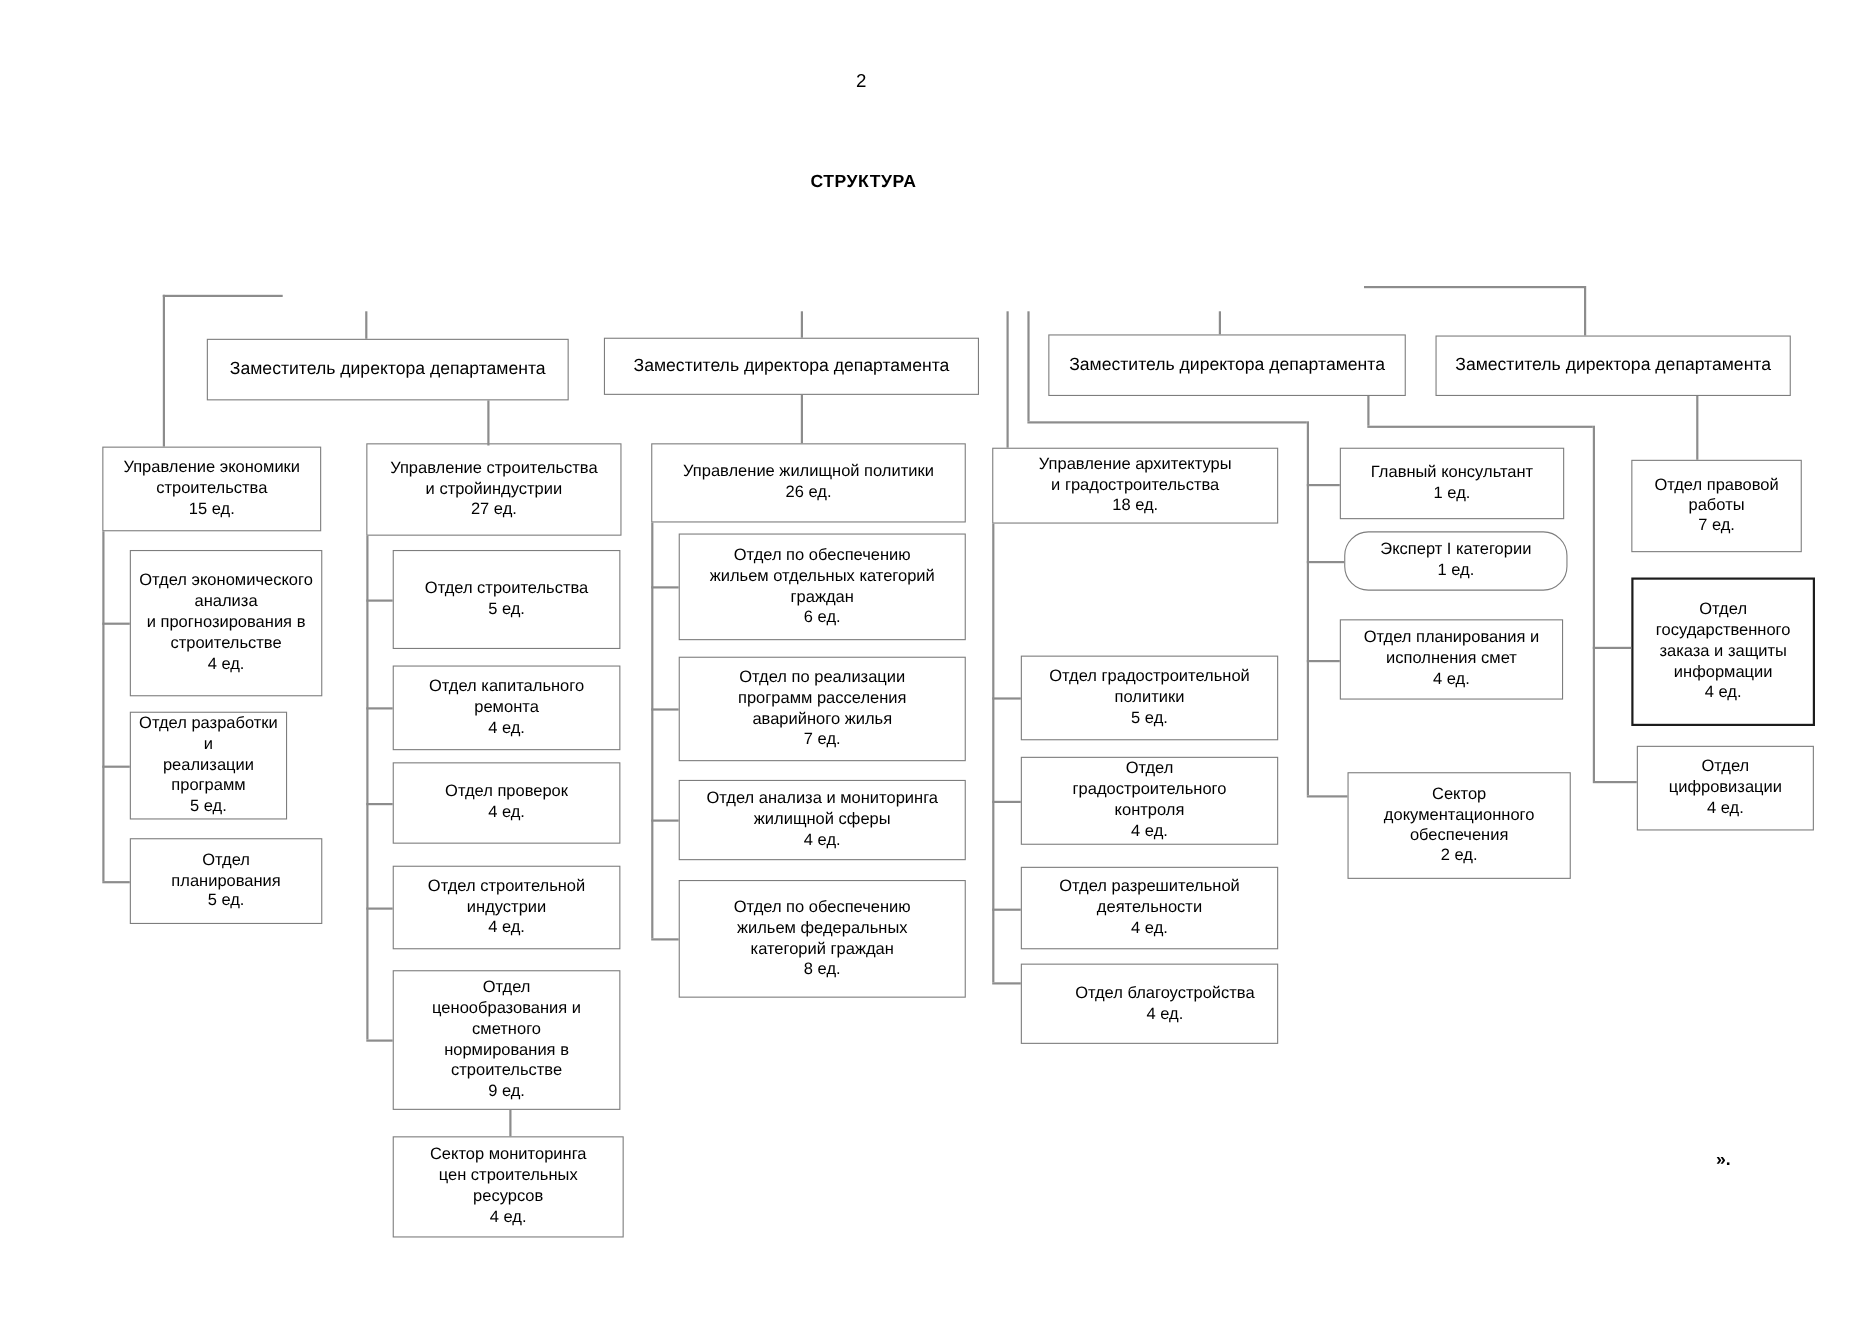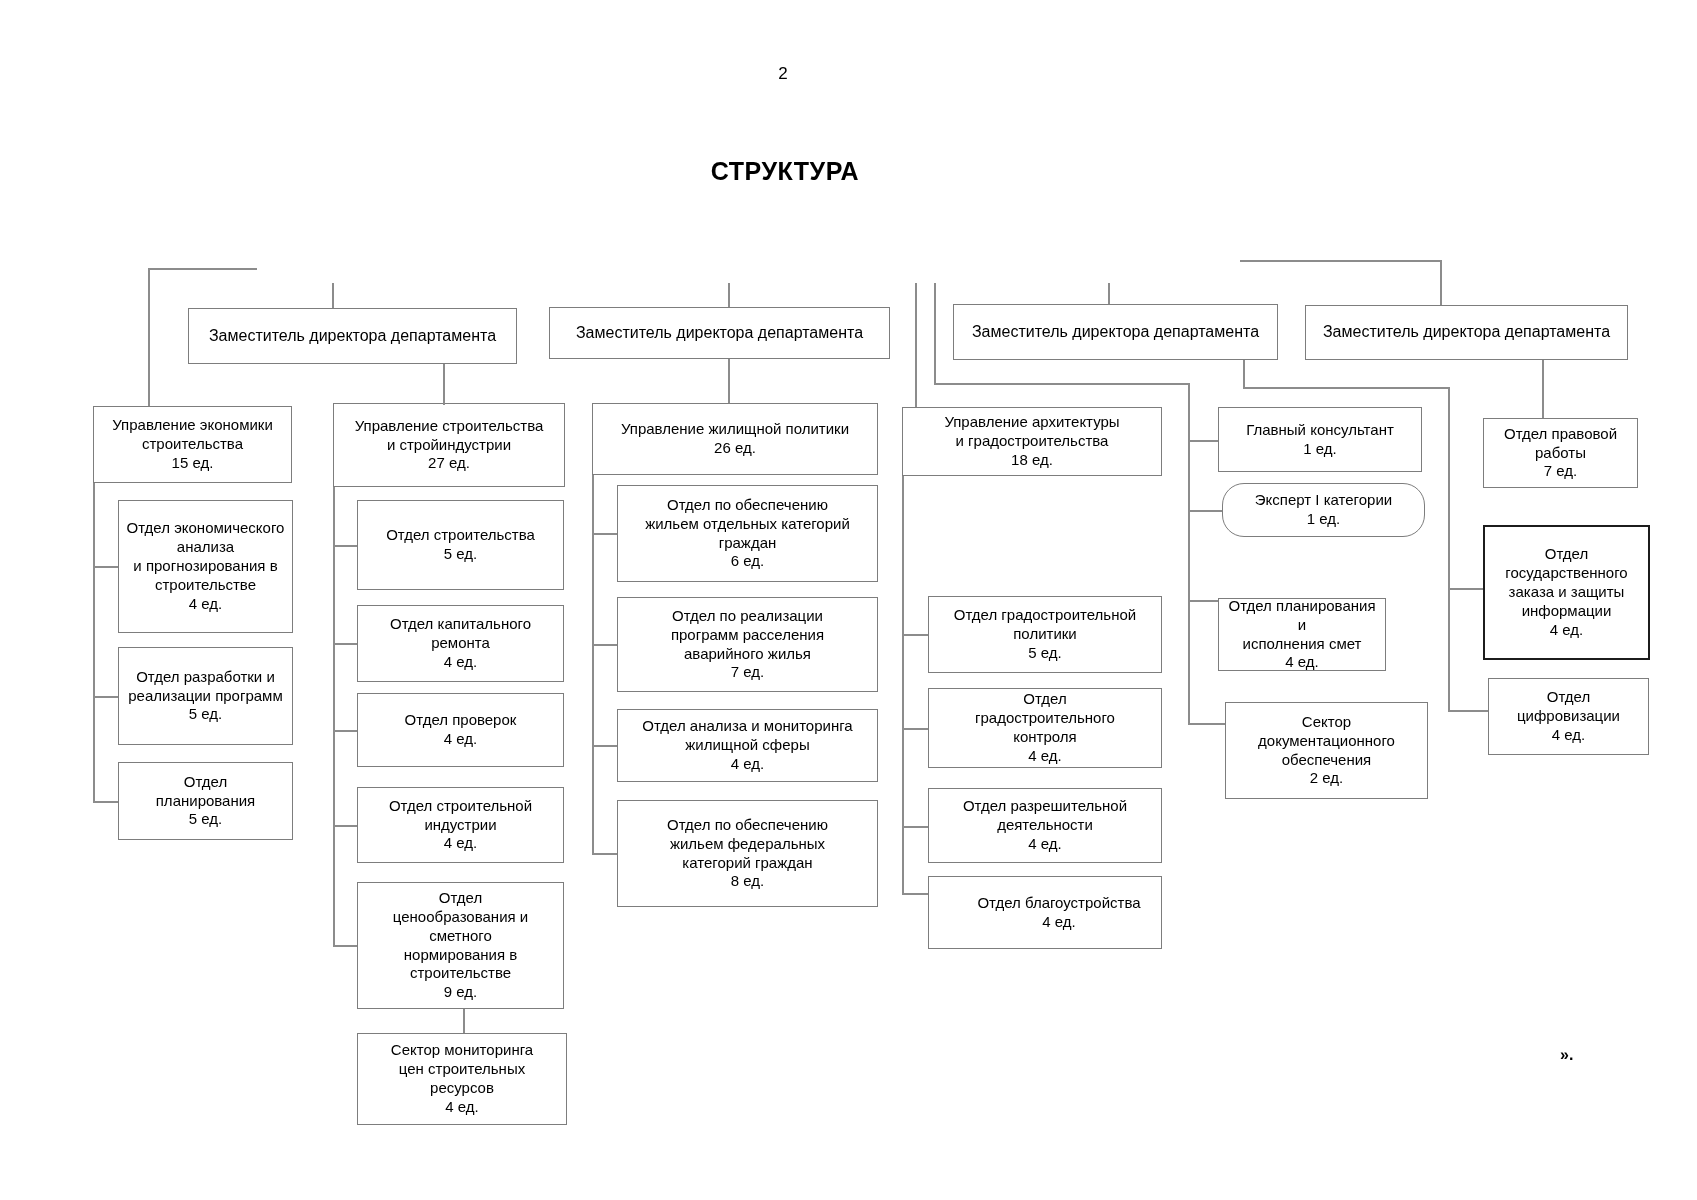--- a/index.html
+++ b/index.html
@@ -10,21 +10,21 @@
     font-family:"Liberation Sans", sans-serif;
     color:#000;
     overflow:hidden;
   }
   .pagenum{
     position:absolute;left:0;top:64px;width:1566px;
     text-align:center;font-size:17px;
   }
   .title{
     position:absolute;left:0;top:157px;width:1570px;
-    text-align:center;font-size:25px;font-weight:bold;letter-spacing:.5px;
+    text-align:center;font-size:16px;font-weight:bold;letter-spacing:.5px;
   }
   .subtitle{
     position:absolute;left:0;top:188px;width:1570px;
     text-align:center;font-size:21px;
   }
   .box{
     position:absolute;
     box-sizing:border-box;
     border:1.5px solid #7d7d7d;
     background:#fff;
@@ -58,21 +58,21 @@
   <div class="box top" style="left:1305px;top:305px;width:323px;height:55px;">Заместитель директора департамента</div>
 
   <div class="box" style="left:93px;top:406px;width:199px;height:77px;">Управление экономики
 строительства
 15 ед.</div>
   <div class="box" style="left:118px;top:500px;width:175px;height:133px;">Отдел экономического
 анализа
 и прогнозирования в
 строительстве
 4 ед.</div>
-  <div class="box" style="left:118px;top:647px;width:175px;height:98px;">Отдел разработки и
+  <div class="box" style="left:118px;top:647px;width:143px;height:98px;">Отдел разработки и
 реализации программ
 5 ед.</div>
   <div class="box" style="left:118px;top:762px;width:175px;height:78px;">Отдел
 планирования
 5 ед.</div>
 
   <div class="box" style="left:333px;top:403px;width:232px;height:84px;">Управление строительства
 и стройиндустрии
 27 ед.</div>
   <div class="box" style="left:357px;top:500px;width:207px;height:90px;">Отдел строительства
@@ -127,29 +127,29 @@
   <div class="box" style="left:928px;top:788px;width:234px;height:75px;">Отдел разрешительной
 деятельности
 4 ед.</div>
   <div class="box" style="left:928px;top:876px;width:234px;height:73px;padding-left:32px;">Отдел благоустройства
 4 ед.</div>
 
   <div class="box" style="left:1218px;top:407px;width:204px;height:65px;">Главный консультант
 1 ед.</div>
   <div class="box" style="left:1222px;top:483px;width:203px;height:54px;border-radius:22px;">Эксперт I категории
 1 ед.</div>
-  <div class="box" style="left:1218px;top:563px;width:168px;height:73px;margin-top:35px;">Отдел планирования и
+  <div class="box" style="left:1218px;top:563px;width:203px;height:73px;">Отдел планирования и
 исполнения смет
 4 ед.</div>
   <div class="box" style="left:1225px;top:663px;width:203px;height:97px;margin-top:39px;">Сектор
 документационного
 обеспечения
 2 ед.</div>
 
-  <div class="box" style="left:1483px;top:418px;width:155px;height:70px;">Отдел правовой
+  <div class="box" style="left:1483px;top:418px;width:155px;height:84px;">Отдел правовой
 работы
 7 ед.</div>
   <div class="box dark" style="left:1483px;top:525px;width:167px;height:135px;">Отдел
 государственного
 заказа и защиты
 информации
 4 ед.</div>
   <div class="box" style="left:1488px;top:678px;width:161px;height:77px;">Отдел
 цифровизации
 4 ед.</div>

